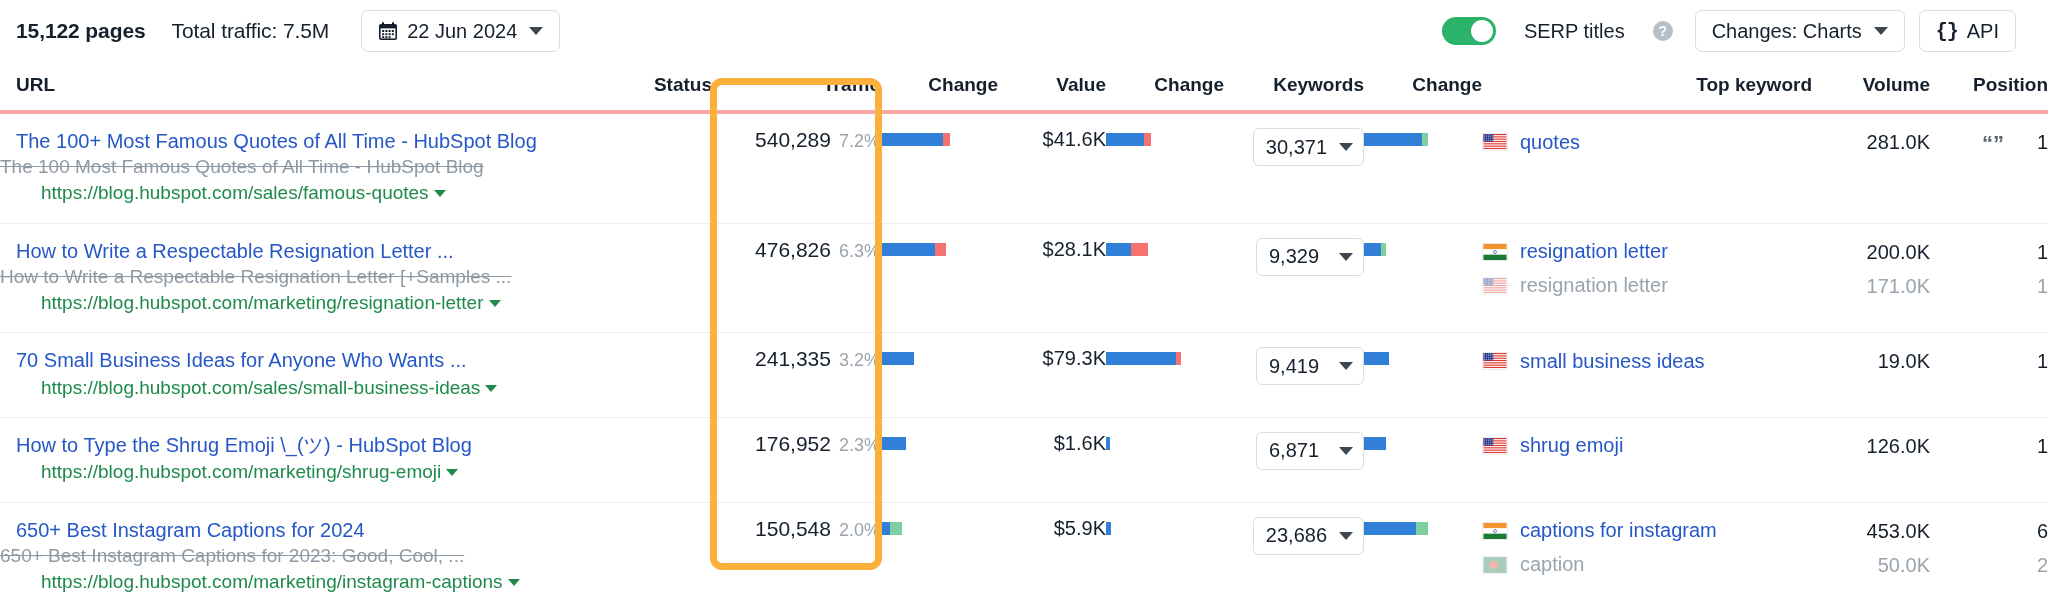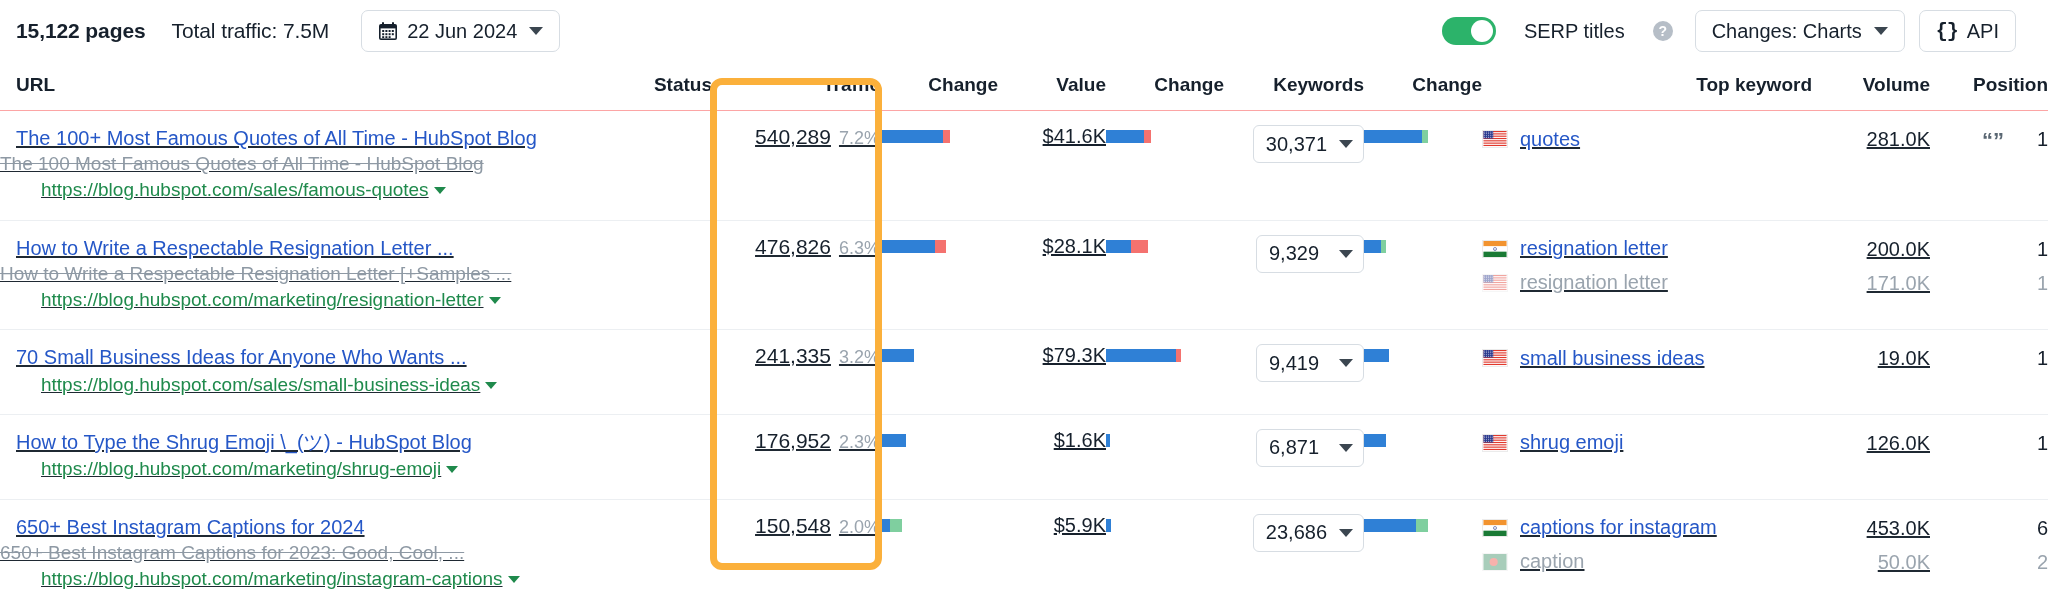--- a/index.html
+++ b/index.html
@@ -61,26 +61,26 @@
   #changes-btn { margin-right: 14px; }
   #api-btn { margin-right: 14px; }
   .api-glyph { font-size: 20px; font-weight: bold; font-family: "Liberation Mono", monospace; letter-spacing: -1px; }
   .export-glyph { display:inline-block; width:19px; height:21px; }
 
   
   table.grid { width: 2048px; border-collapse: collapse; table-layout: fixed; }
   table.grid th {
     font-size: 19px; font-weight: bold; color: #16202c;
     padding: 12px 0 14px 0; vertical-align: bottom;
-    border-bottom: 1px solid #fca5a5; text-align: right; white-space: nowrap;
+    border-bottom: 4px solid #fca5a5; text-align: right; white-space: nowrap;
   }
   table.grid th.left { text-align: left; padding-left: 16px; }
   table.grid td {
     padding: 14px 0 16px 0; vertical-align: top;
-    border-bottom: 1px solid #eceff2; font-size: 20px; text-decoration: underline;
+    border-bottom: 1px solid #eceff2; font-size: 20px;
   }
   table.grid tr:last-child td { border-bottom: none; }
 
   
   .c-url     { width: 612px; }
   .c-status  { width: 100px; }
   .c-traffic { width: 168px; }
   .c-chg1    { width: 118px; }
   .c-value   { width: 108px; }
   .c-chg2    { width: 118px; }

